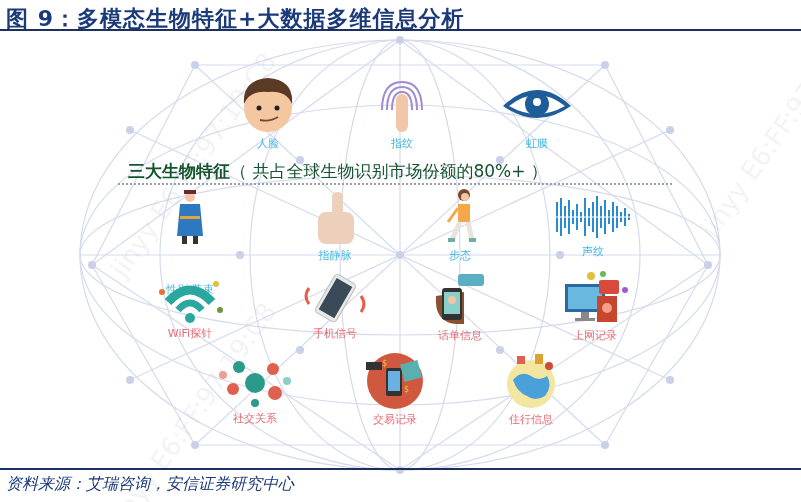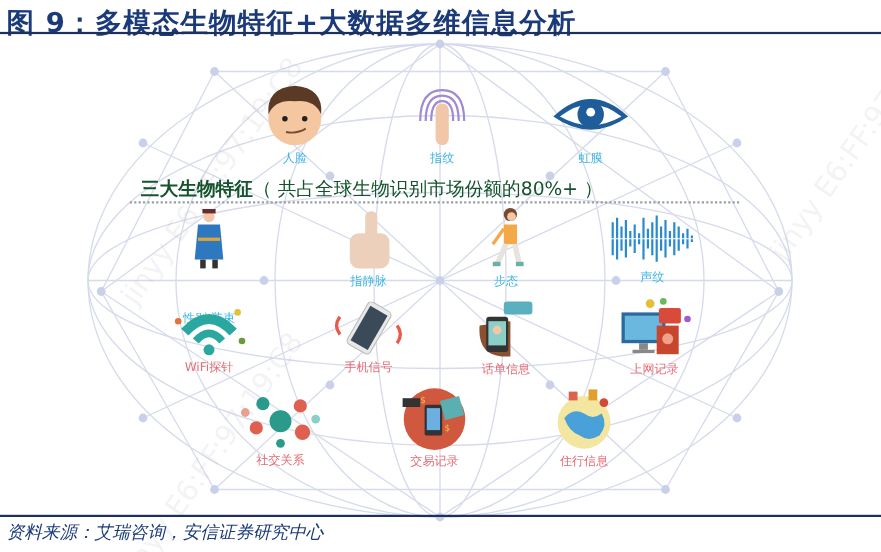--- a/index.html
+++ b/index.html
@@ -1,18 +1,18 @@
 <!DOCTYPE html>
 <html><head>
 <meta charset="utf-8">
 <style>
   html, body { margin:0; padding:0; background:#ffffff; }
   body { width:801px; height:502px; position:relative; overflow:hidden;
          font-family:"DejaVu Sans", sans-serif; }
-  .fig-title { position:absolute; left:6px; top:4px; font-size:25px; font-weight:bold;
+  .fig-title { position:absolute; left:6px; top:4px; font-size:22px; font-weight:bold;
                color:#1b3a7a; letter-spacing:1px; white-space:nowrap; }
   .rule-top { position:absolute; left:0; top:29px; width:801px; height:2px; background:#1d2f5c; }
   .rule-bottom { position:absolute; left:0; top:468px; width:801px; height:2px; background:#1d2f5c; }
   .source { position:absolute; left:6px; top:474px; font-size:16px; font-style:italic;
             color:#1b3a7a; font-family:"DejaVu Serif", serif; white-space:nowrap; }
   .network { position:absolute; left:0; top:0; width:801px; height:502px; }
   .watermark { position:absolute; font-size:26px; color:rgba(190,190,200,0.18);
                transform:rotate(-55deg); white-space:nowrap; font-family:"DejaVu Sans", sans-serif; }
   .item { position:absolute; display:flex; flex-direction:column; align-items:center; }
   .label { font-size:11px; white-space:nowrap; line-height:20px; }

